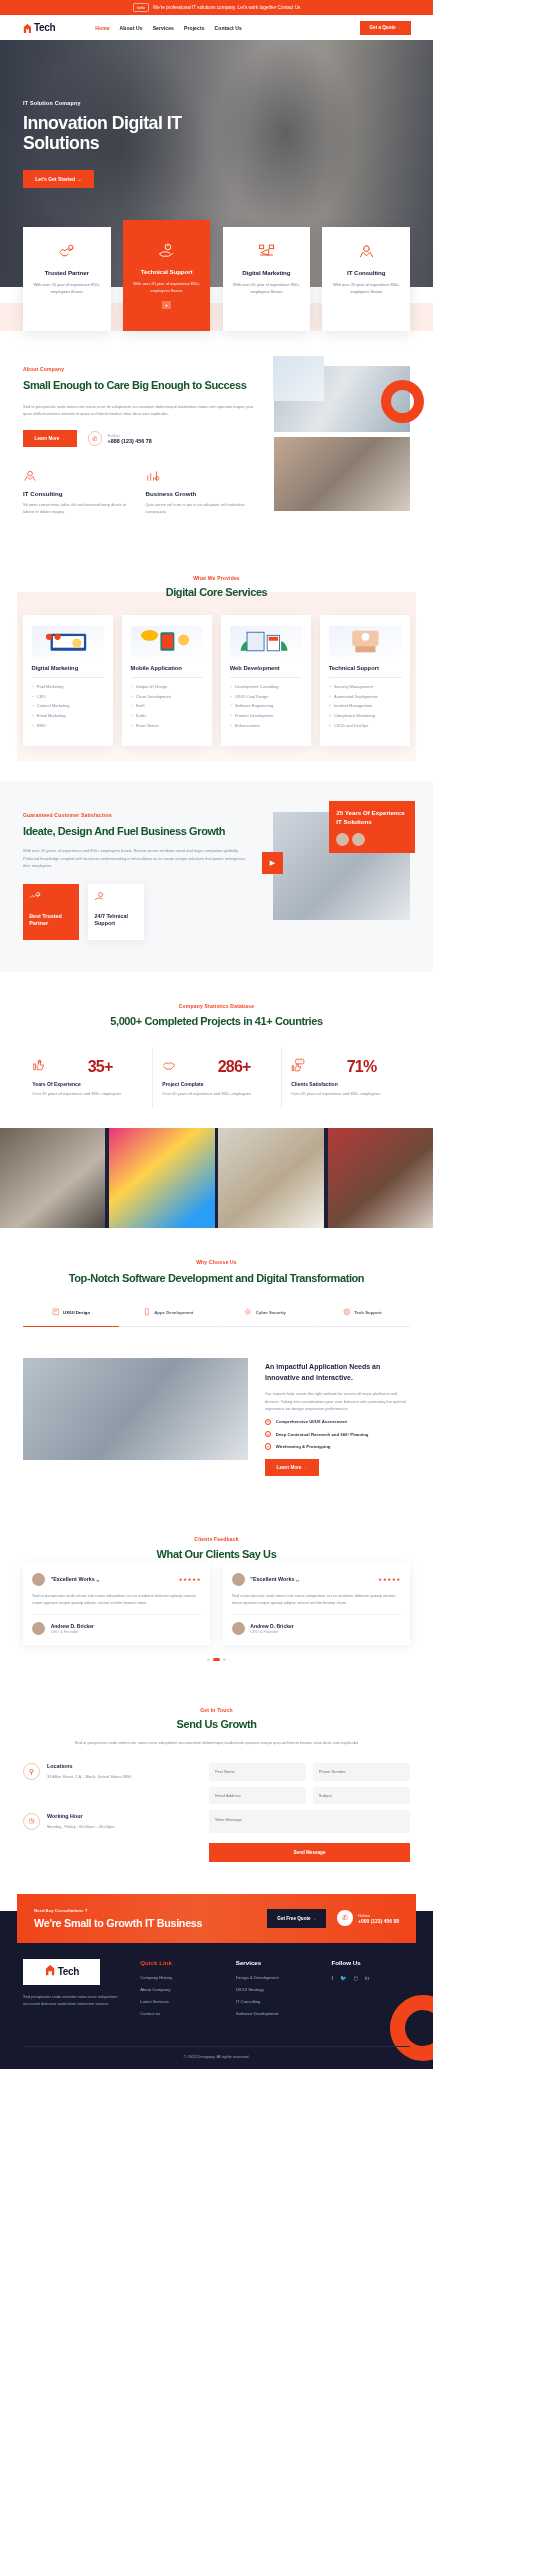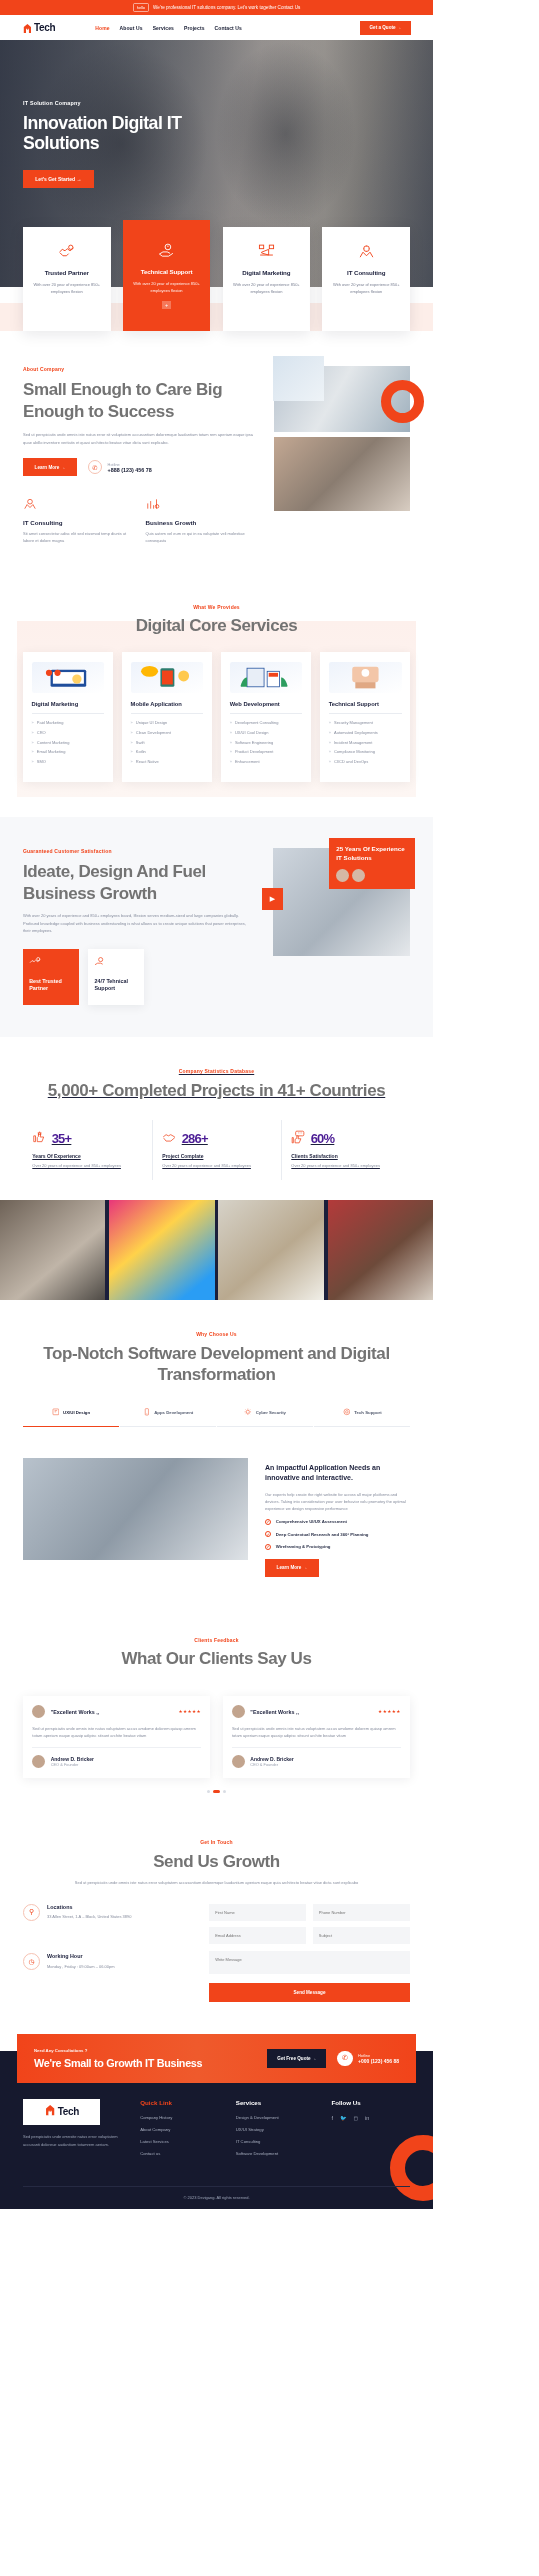--- a/index.html
+++ b/index.html
@@ -102,21 +102,21 @@
   .fcard.accent p { color: rgba(255,255,255,.92); }
   .fcard .plus {
     width:8.5px;height:8.5px;margin:7px auto 0; background:rgba(255,255,255,.28);
     display:flex;align-items:center;justify-content:center;font-size:5.4px;color:#fff;
   }
 
   .band-pink { background:#fdeee9; height: 28px; margin-top:-28px; position:relative; z-index:1; }
 
   
   .eyebrow { color:#f1441a; font-size:5px; font-weight:bold; letter-spacing:0.2px; }
-  .h2 { font-size: 17px; font-weight: bold; letter-spacing:-0.4px; line-height:1.25; color:#737373; }
+  .h2 { font-size: 11px; font-weight: bold; letter-spacing:-0.4px; line-height:1.25; color:#14532d; }
   .body-sm { font-size:4px; color:#868c9d; line-height:1.85; }
   .btn-orange {
     display:inline-flex; align-items:center; gap:3.9px; background:#f1441a; color:#fff;
     font-size:4.6px; font-weight:bold; padding:6.2px 11.6px; border:none; cursor:pointer;
   }
 
   
   .about { padding: 35px 23px 31px; display:flex; gap: 20px; position:relative; }
   .about-left { width: 231px; }
   .about-left .eyebrow { margin-bottom: 7.7px; display:block; }
@@ -186,29 +186,29 @@
   }
   .years-box {
     position:absolute; right:-4.6px; top:-10.8px; width:86px; background:#f1441a; color:#fff;
     padding:7.7px 7.7px 7px; z-index:6;
   }
   .years-box h4 { font-size:6.2px; font-weight:bold; line-height:1.4; margin-bottom:6.2px;}
   .avatars { display:flex; gap:2.3px; }
   .av { width:13px;height:13px;border-radius:50%;background:#d5b8a5; }
 
   
-  .stats { padding:31px 23px 20px; text-align:center; background:#fff;text-decoration:underline; }
+  .stats { padding:31px 23px 20px; text-align:center; background:#fff; }
   .stats .eyebrow{display:block;margin-bottom:6.2px;}
   .stats .h2{margin-bottom:18.5px;}
   .stat-grid { display:grid; grid-template-columns:repeat(3,1fr); }
   .stat { padding: 10.8px 9.3px; border-left:0.8px solid #e9ecf1; text-align:left; }
   .stat:first-child{border-left:none;}
   .stat-top { display:flex; align-items:center; gap:5.4px; }
   .stat-ico { font-size:12.3px; color:#f1441a; }
-  .stat-num { font-size:13px; font-weight:bold; letter-spacing:-0.8px; color:#4c1d95; }
+  .stat-num { font-size:16px; font-weight:bold; letter-spacing:-0.8px; color:#b91c1c;margin-left:36px; }
   .stat h5 { font-size:5px; font-weight:bold; margin:5.4px 0 3.1px; }
 
   
   .gallery { display:grid; grid-template-columns:repeat(4,1fr); gap:3.9px; height:100px; background:#1b1f3b; }
   .g1{background:linear-gradient(140deg,#6e6257,#c0b5a8 60%,#4e4a45);}
   .g2{background:linear-gradient(140deg,#e8357a,#ffd24a 40%,#2a9df4 85%);}
   .g3{background:linear-gradient(140deg,#d6d2c8,#b9a98f 55%,#f1efe8);}
   .g4{background:linear-gradient(140deg,#b33a3a,#6d4a3a 55%,#d8cfc4);}
 
   
@@ -227,21 +227,21 @@
   .why-img { width:225px; height:102px; background:linear-gradient(130deg,#b8c2cc,#8e9aa6 50%,#dfe3e7); }
   .why-right { flex:1; padding-top:4.6px; }
   .why-right h3 { font-size:7px; font-weight:bold; line-height:1.5; margin-bottom:7px; }
   .chk { display:flex; align-items:center; gap:4.6px; margin-top:6.2px; font-size:4.3px; font-weight:bold; color:#2a3048; }
   .chk .c { width:6.2px;height:6.2px;border-radius:50%;border:0.8px solid #f1441a;color:#f1441a;font-size:3.9px;
             display:flex;align-items:center;justify-content:center; }
 
   
   .testi { padding:26px 23px 23px; text-align:center; background:#fff; }
   .testi .eyebrow{display:block;margin-bottom:5.4px;}
-  .testi .h2{margin-bottom:27px;}
+  .testi .h2{margin-bottom:2px;}
   .t-grid { display:grid; grid-template-columns:1fr 1fr; gap:12.3px; }
   .tcard { background:#fff; box-shadow:0 2.3px 10.8px rgba(20,24,38,.08); padding:9.3px 9.3px 10px; text-align:left; }
   .t-top { display:flex; align-items:center; gap:5.4px; margin-bottom:6.2px; }
   .t-av { width:13px;height:13px;border-radius:50%;background:#c2a48e; }
   .t-quote { font-size:5.4px; font-weight:bold; flex:1; }
   .stars { color:#f1441a; font-size:4.6px; letter-spacing:0.4px; }
   .t-foot { display:flex; align-items:center; gap:5.4px; margin-top:7.7px; padding-top:7px; border-top:0.8px solid #eef0f4; }
   .t-name { font-size:5px; font-weight:bold; }
   .t-role { font-size:3.9px; color:#9aa0b0; }
   .dots { display:flex; gap:3.1px; justify-content:center; margin-top:12.3px; }
@@ -646,21 +646,21 @@
       </div>
       <div class="stat">
         <div class="stat-top">
           <span class="stat-ico">
             <svg width="14" height="14" viewBox="0 0 24 24" fill="none" stroke="#f1441a" stroke-width="1.3">
                 <rect x="8" y="2" width="14" height="8" rx="2"></rect>
                 <path d="M12 5h1M15 5h1M18 5h1"></path>
                 <path d="M4 13v9H2v-9zM7 22h7l3-7h-5l1-4a1.6 1.6 0 00-3 0v3l-3 2z"></path>
               </svg>
           </span>
-          <span class="stat-num">60%</span>
+          <span class="stat-num">71%</span>
         </div>
         <h5>Clients Satisfaction</h5>
         <p class="body-sm">Over 20 years of experience and 850+ employees</p>
       </div>
     </div>
   </div>
 
   <div class="gallery">
     <div class="g1"></div>
     <div class="g2"></div>

